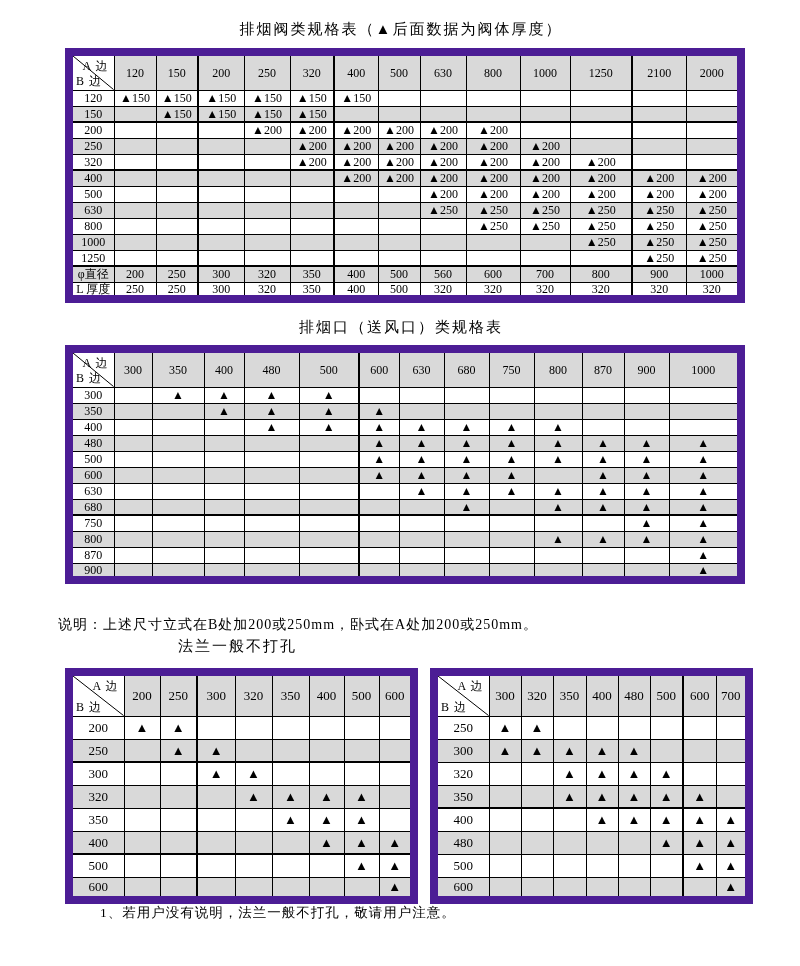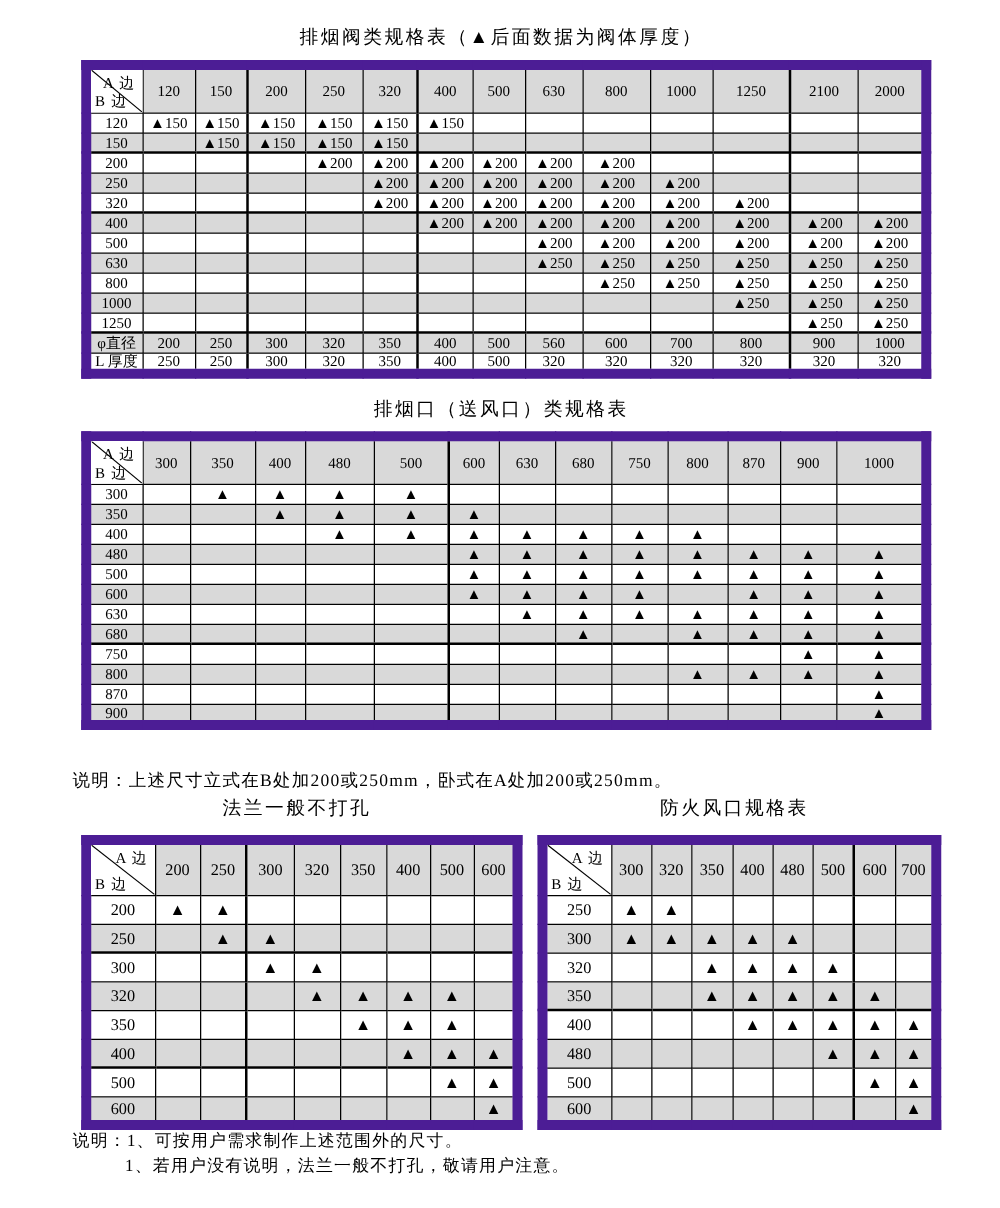--- a/index.html
+++ b/index.html
@@ -641,21 +641,20 @@
             <td></td>
             <td></td>
             <td></td>
             <td></td>
             <td>▲</td>
           </tr>
         </tbody>
       </table>
     </div>
 
-  <div class="title" style="left:430px; top:637px; width:315px;">防火风口规格表</div>
   <div class="tbl" id="t4" style="left: 430px; top: 668px;">
       <table style="width: 315px; font-size: 13px;">
         <colgroup>
           <col style="width: 55px;">
           <col style="width: 32px;">
           <col style="width: 32px;">
           <col style="width: 33px;">
           <col style="width: 32px;">
           <col style="width: 32px;">
           <col style="width: 33px;">
@@ -766,17 +765,16 @@
             <td></td>
             <td class="bR"></td>
             <td></td>
             <td>▲</td>
           </tr>
         </tbody>
       </table>
     </div>
 
   <div class="bnotes" style="left:58px; top:903px;">
-    <div>说明：1、可按用户需求制作上述范围外的尺寸。</div>
     <div class="indent">1、若用户没有说明，法兰一般不打孔，敬请用户注意。</div>
   </div>
 
 </div>
 
 </body></html>

